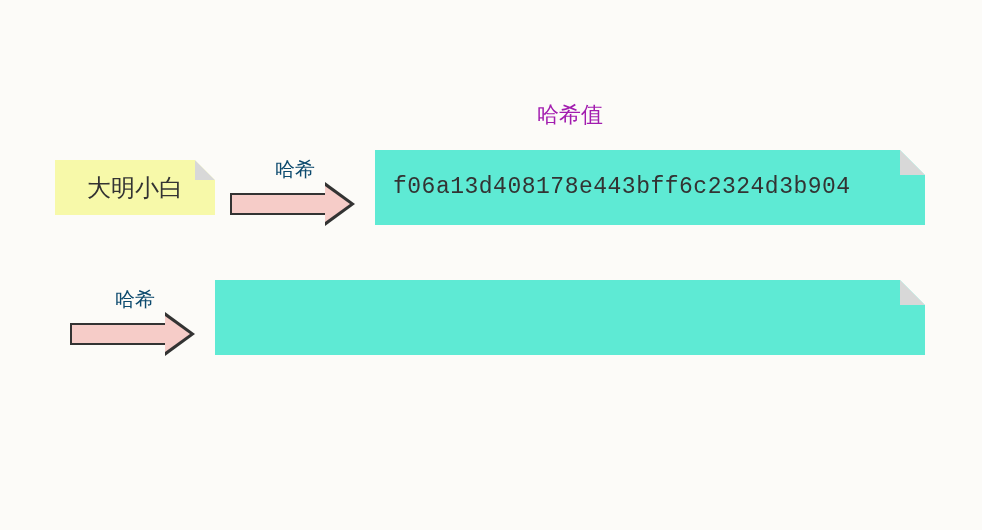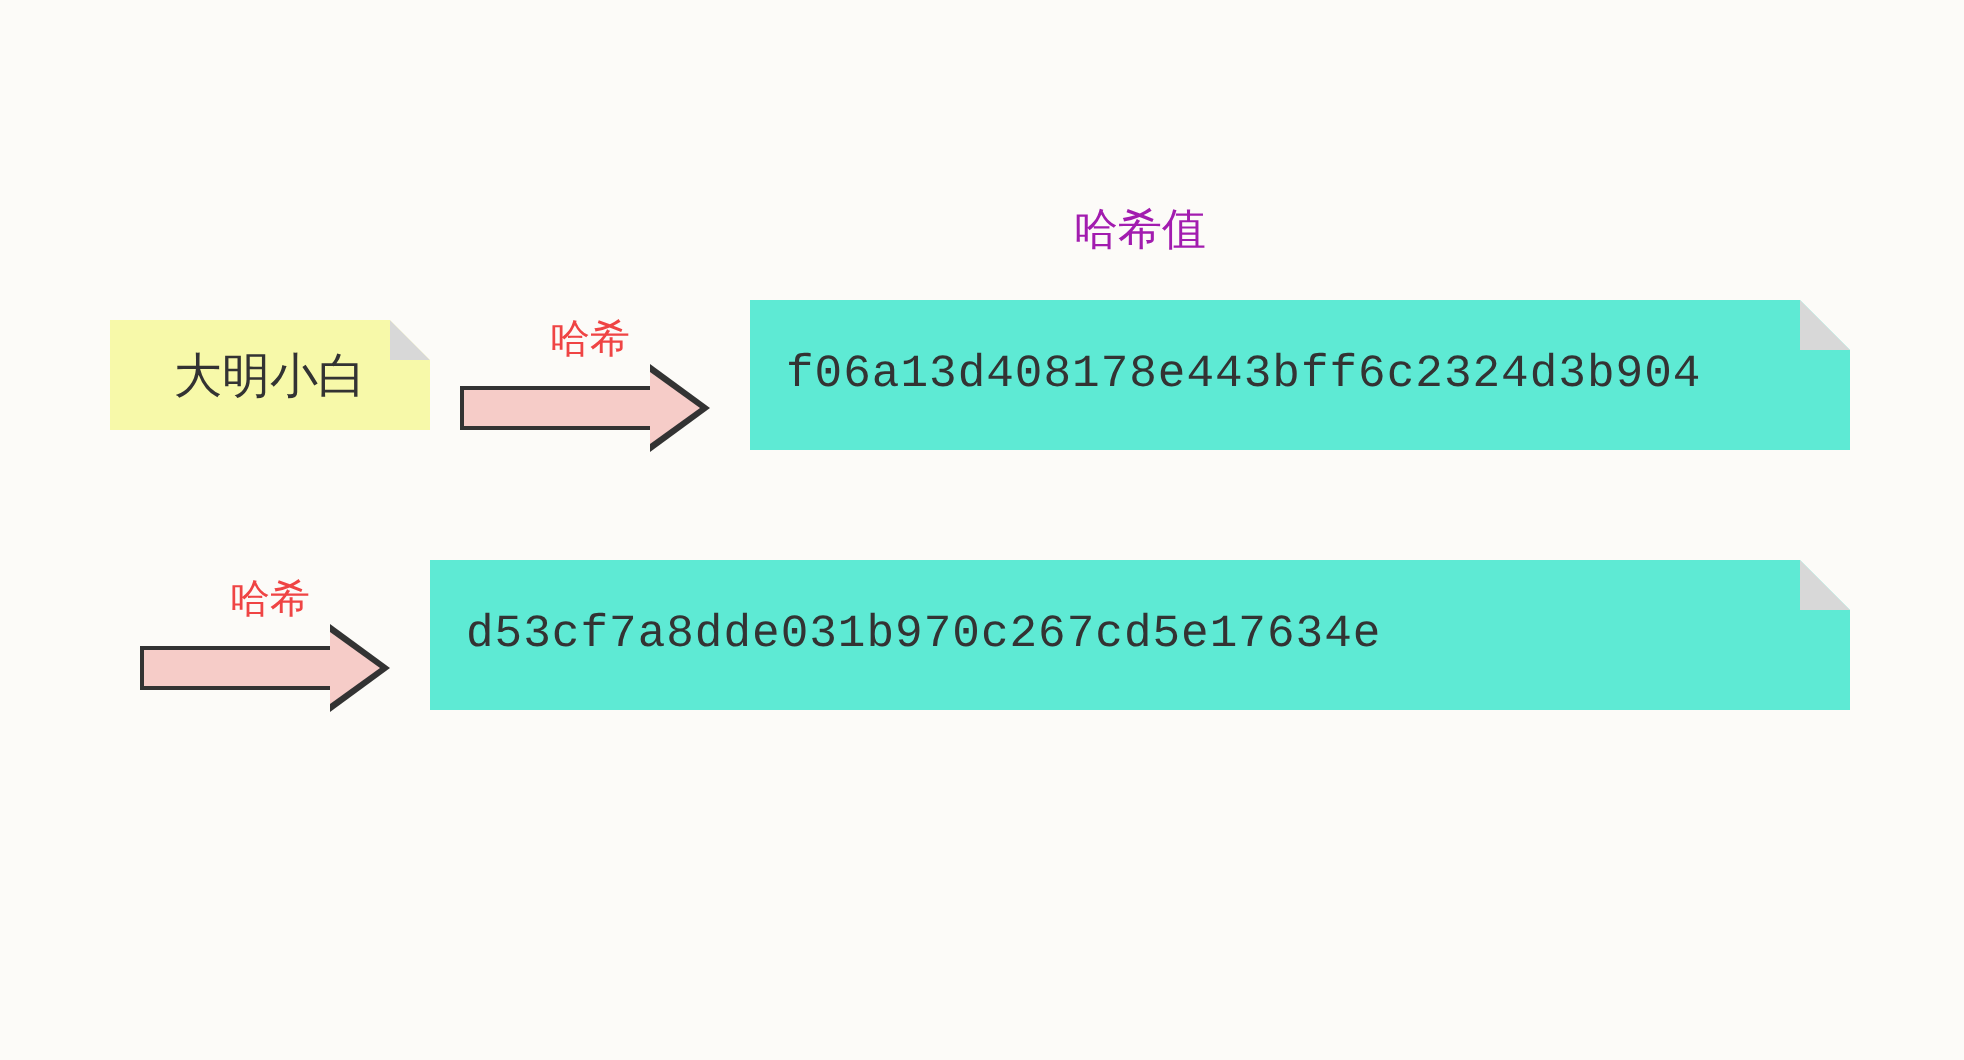--- a/index.html
+++ b/index.html
@@ -80,21 +80,21 @@
     }
     .arrow-section {
       width: 160px;
       display: flex;
       flex-direction: column;
       align-items: center;
       flex-shrink: 0;
     }
     .arrow-label {
       font-size: 20px;
-      color: #ef4444;
+      color: #0c4a6e;
       margin-bottom: 5px;
       text-align: right;
     }
     .arrow {
       width: 130px;
       height: 32px;
       position: relative;
       display: flex;
       align-items: center;
     }
@@ -192,16 +192,15 @@
 
   <div class="diagram-row">
     <div class="arrow-section">
       <div class="arrow-label">哈希</div>
       <div class="arrow">
         <div class="arrow-body"></div>
         <div class="arrow-head"></div>
       </div>
     </div>
     <div class="note-large">
-      <div class="hash-line">d53cf7a8dde031b970c267cd5e17634e</div>
     </div>
   </div>
 </div>
 
 </body></html>

